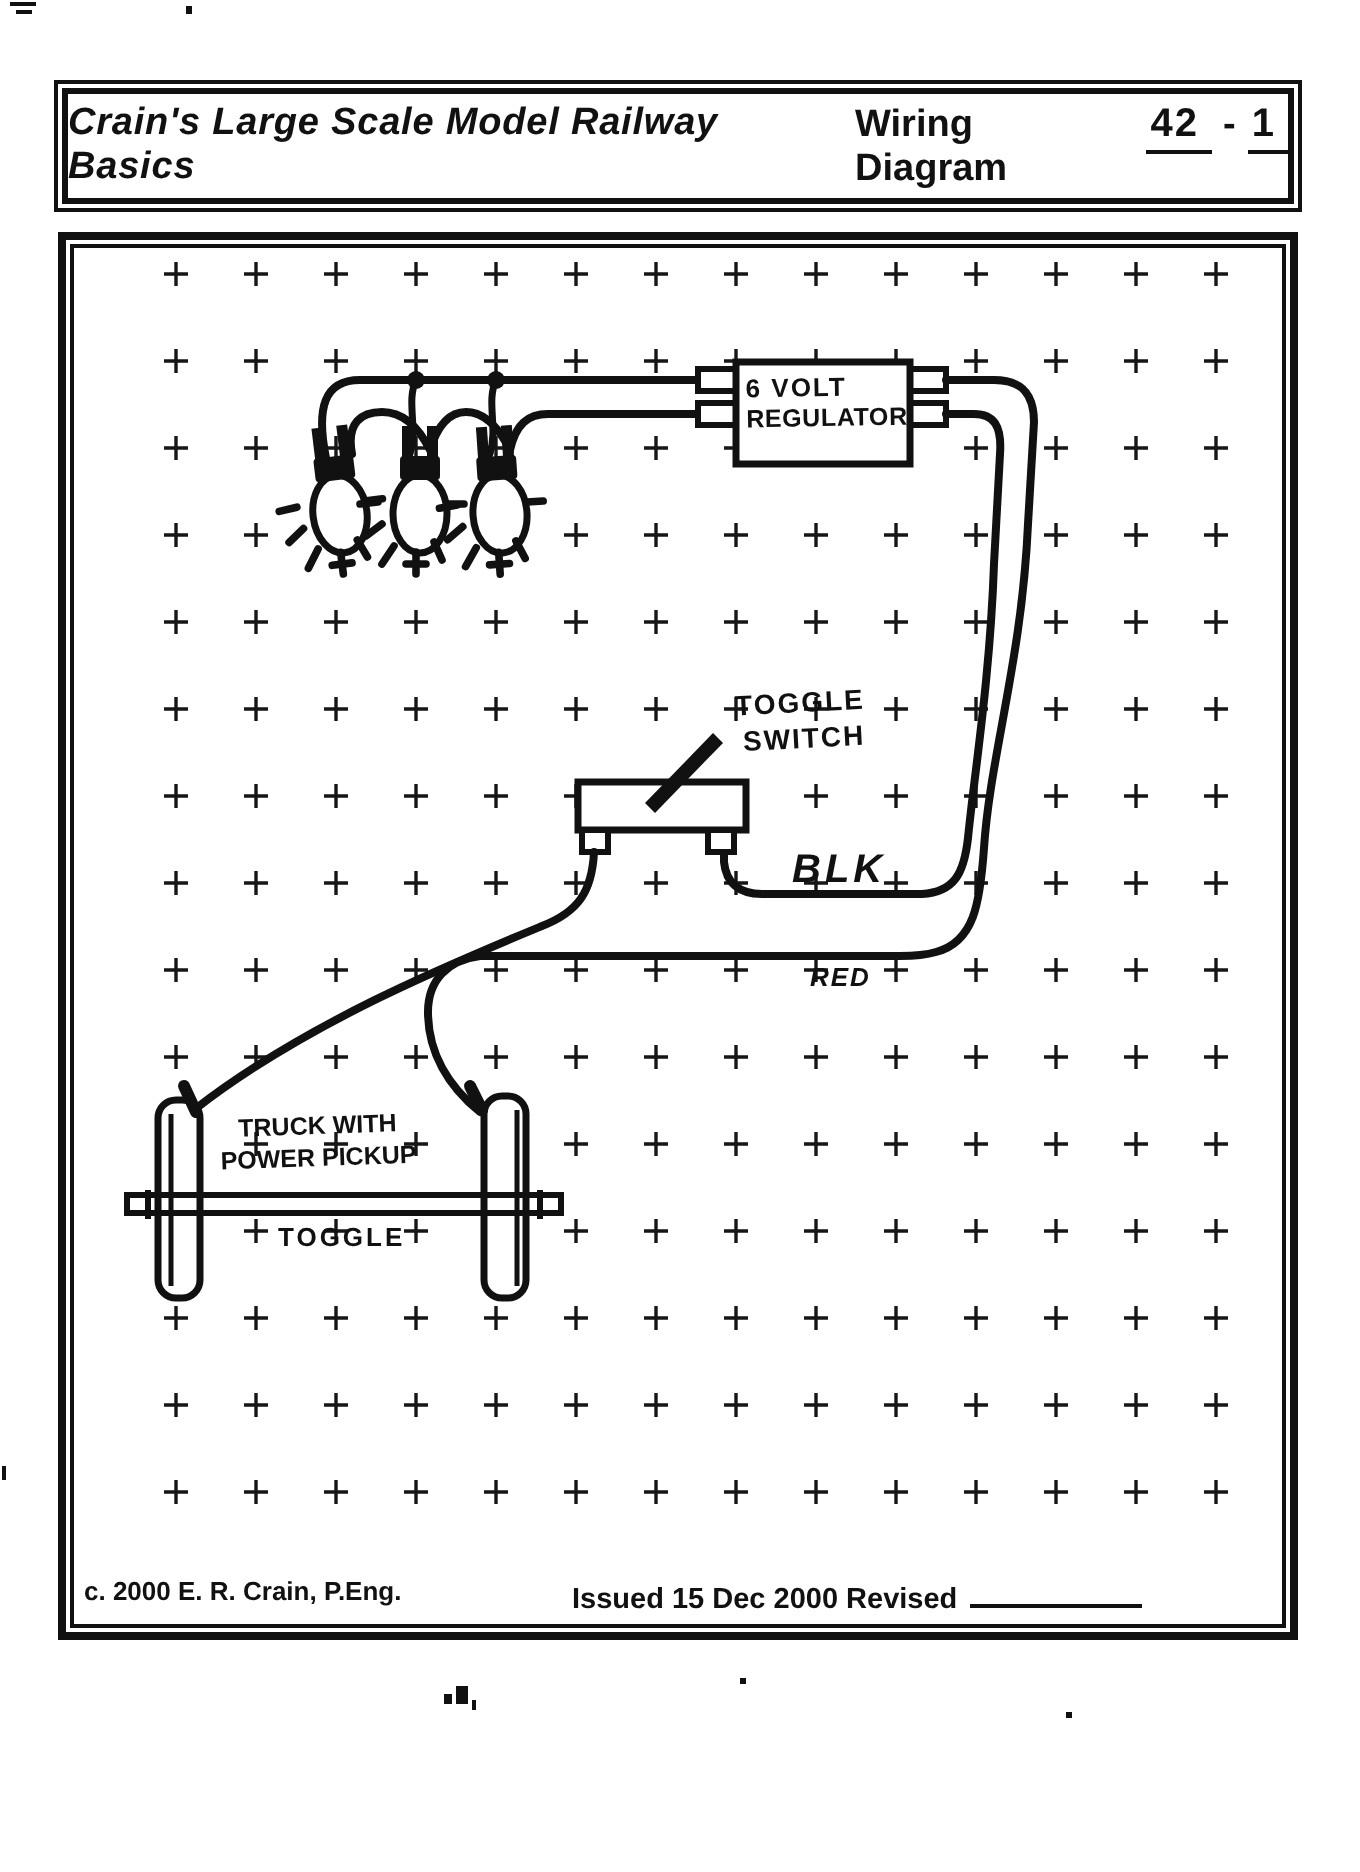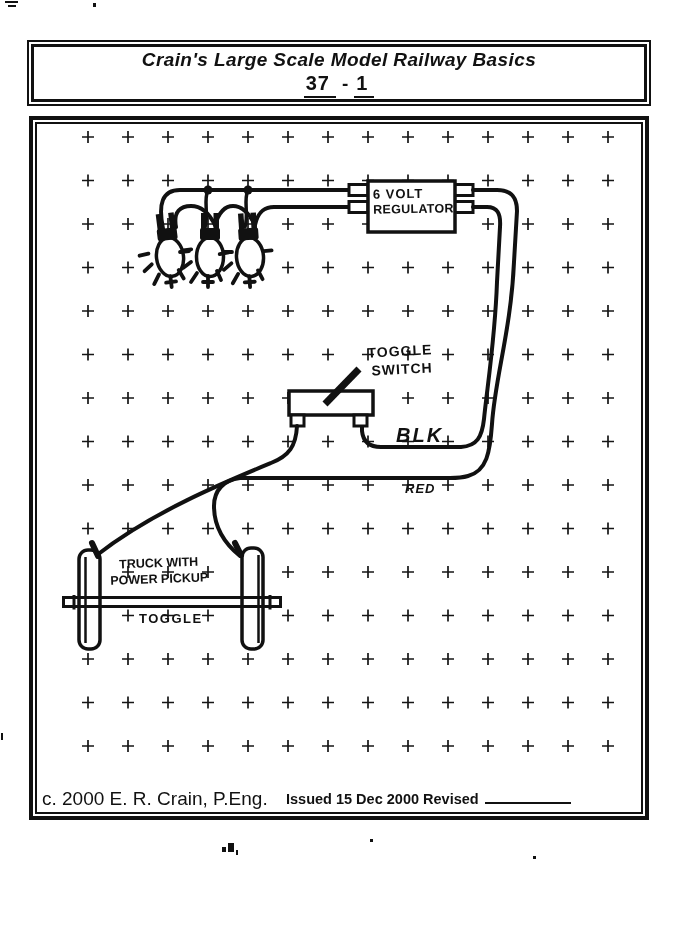--- a/index.html
+++ b/index.html
@@ -2,41 +2,41 @@
 <html><head>
 <meta charset="utf-8">
 <style>
   html,body{margin:0;padding:0;background:#e8e8e8;}
   .page{position:relative;width:680px;height:936px;background:#ffffff;overflow:hidden;
         font-family:"Liberation Sans",sans-serif;color:#111;}
   
   .title-box{position:absolute;left:27px;top:40px;width:620px;height:62px;
              border:2px solid #111;}
   .title-inner{position:absolute;inset:2px;border:3px solid #111;
-               display:flex;flex-direction:column;align-items:center;justify-content:center;}
+               display:flex;flex-direction:row;align-items:center;justify-content:center;}
   .t1{font-size:19px;font-weight:bold;font-style:italic;letter-spacing:.4px;}
   .t2{font-size:19px;font-weight:bold;margin-top:1px;display:flex;align-items:baseline;gap:6px;}
   .hw{font-size:20px;font-weight:bold;letter-spacing:1px;}
   .u{border-bottom:2.5px solid #111;padding:0 6px 1px 2px;}
   
   .frame{position:absolute;left:29px;top:116px;width:612px;height:696px;
          border:4px solid #111;z-index:1;}
   .frame-inner{position:absolute;inset:2px;border:2px solid #111;}
   
   svg.art{position:absolute;left:0;top:0;z-index:2;}
   
   .lbl{position:absolute;z-index:3;font-weight:bold;line-height:1.25;white-space:nowrap;}
   .lbl-reg{left:373px;top:186px;font-size:13px;letter-spacing:1px;transform:rotate(-1deg);}
   .lbl-toggle{left:368px;top:343px;font-size:14px;letter-spacing:1px;transform:rotate(-3deg);}
   .lbl-blk{left:396px;top:423px;font-size:20px;font-style:italic;letter-spacing:2px;}
   .lbl-red{left:405px;top:481px;font-size:13px;font-style:italic;letter-spacing:1px;}
   .lbl-truck{left:94px;top:556px;width:130px;font-size:12.5px;text-align:center;transform:rotate(-2deg);}
   .lbl-brush{left:139px;top:611px;font-size:13px;letter-spacing:1.5px;}
   
-  .footer-copy{position:absolute;left:42px;top:788px;z-index:3;font-size:19px;font-weight:normal;}
+  .footer-copy{position:absolute;left:42px;top:788px;z-index:3;font-size:13px;font-weight:bold;}
   .footer-issued{position:absolute;left:286px;top:788px;z-index:3;font-size:14.5px;font-weight:bold;
                  display:flex;align-items:baseline;}
   .blank-line{display:inline-block;width:86px;border-bottom:2px solid #111;margin-left:6px;height:14px;}
   
   .spk{position:absolute;background:#111;z-index:4;}
 </style>
 </head>
 <body>
 
 <div class="page">
@@ -48,21 +48,22 @@
   <div class="spk" style="left:222px;top:847px;width:4px;height:5px;"></div>
   <div class="spk" style="left:228px;top:843px;width:6px;height:9px;"></div>
   <div class="spk" style="left:236px;top:850px;width:2px;height:5px;"></div>
   <div class="spk" style="left:370px;top:839px;width:3px;height:3px;"></div>
   <div class="spk" style="left:533px;top:856px;width:3px;height:3px;"></div>
 
   <div class="title-box">
     <div class="title-inner">
       <div class="t1">Crain's Large Scale Model Railway Basics</div>
       <div class="t2">
-        <span class="hw u">37</span>
+        <span>Wiring Diagram</span>
+        <span class="hw u">42</span>
         <span>-</span>
         <span class="hw u">1</span>
       </div>
     </div>
   </div>
 
   <div class="frame">
     <div class="frame-inner"></div>
   </div>
 

